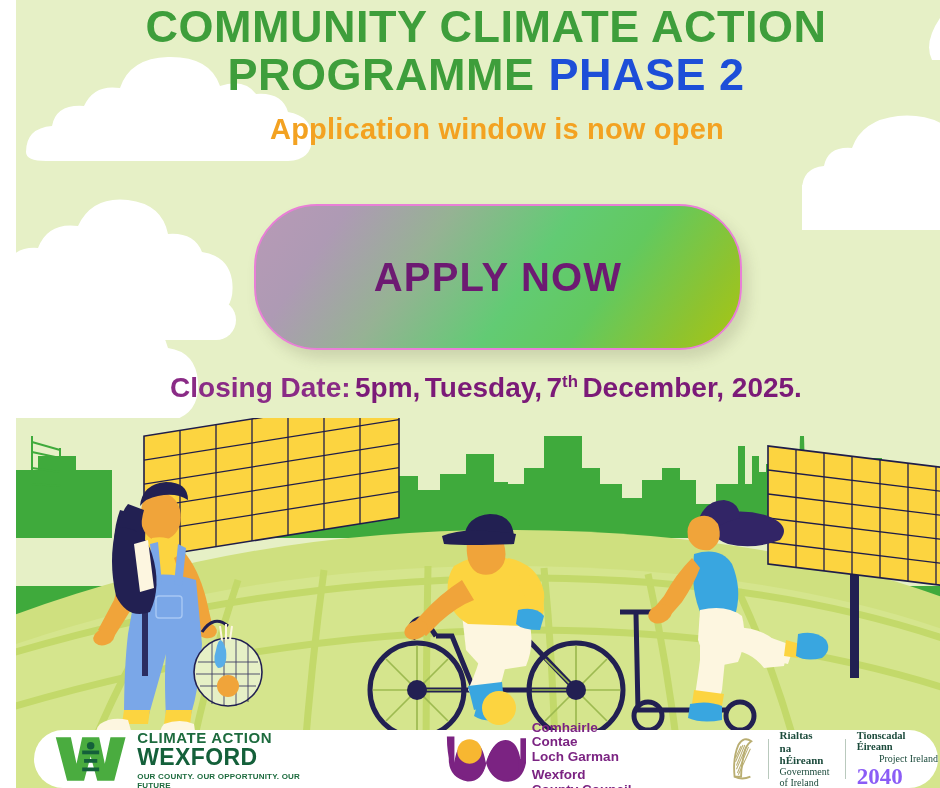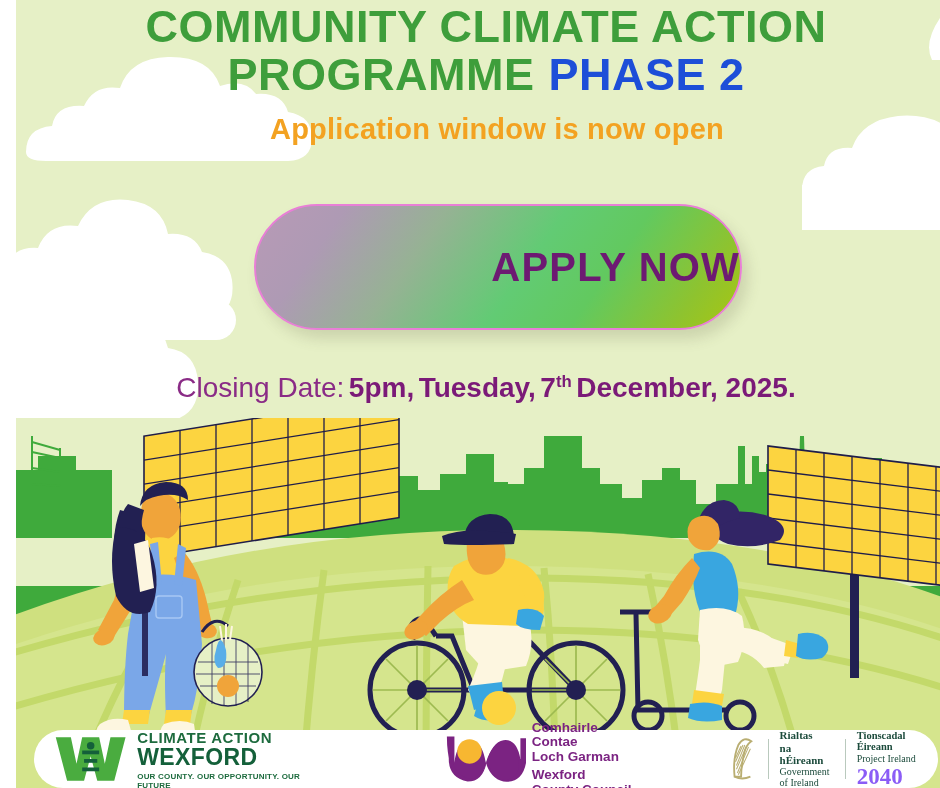--- a/index.html
+++ b/index.html
@@ -64,35 +64,35 @@
 
   
   .apply-wrap {
     position: absolute;
     left: 238px;
     top: 204px;
     z-index: 7;
   }
   .apply-btn {
     width: 488px;
-    height: 126px;
+    height: 146px;
     border-radius: 63px;
     background: linear-gradient(125deg,
         #b89ab6 0%,
         #ae9ab4 16%,
         #96b294 34%,
         #62cb74 55%,
         #62c95f 70%,
         #8ec32f 88%,
         #a9c611 100%);
     border: 2px solid #e87fd6;
     box-shadow: 6px 9px 14px rgba(90,90,60,0.18);
     display: flex;
     align-items: center;
-    justify-content: flex-end;
+    justify-content: center;
     cursor: pointer;
     box-sizing: border-box;
   }
   .apply-label {
     font-size: 40px;
     font-weight: 700;
     color: #6d1a72;
     letter-spacing: 1.2px;
   }
 
@@ -102,21 +102,21 @@
     left: 0;
     top: 372px;
     width: 940px;
     text-align: center;
     z-index: 6;
     white-space: nowrap;
   }
   .closing-label {
     font-size: 28px;
     color: #8a2b86;
-    font-weight: 400;
+    font-weight: 700;
   }
   .closing-value {
     font-size: 28px;
     color: #7b1a78;
     font-weight: 700;
   }
   .closing-value sup { font-size: 0.6em; }
 
   
   .scene {
@@ -173,21 +173,21 @@
     letter-spacing: 0.2px;
     margin-top: 3px;
   }
   .wcc-text { line-height: 1.08; margin-left: 6px; }
   .wcc-ga { font-size: 13.5px; font-weight: 700; color: #7b2382; font-style: normal; }
   .wcc-en { font-size: 13.5px; font-weight: 700; color: #7b2382; margin-top: 4px; }
   .gov-text { line-height: 1.12; }
   .gov-l1 { font-size: 11px; font-weight: 700; color: #1c4b3c; font-family: "Liberation Serif", serif; }
   .gov-l2 { font-size: 10px; color: #1c4b3c; font-family: "Liberation Serif", serif; }
   .p2040-l1 { font-size: 10.5px; font-weight: 700; color: #1c4b3c; font-family: "Liberation Serif", serif; }
-  .p2040-l2 { font-size: 10px; color: #1c4b3c; font-family: "Liberation Serif", serif; }
+  .p2040-l2 { font-size: 10px; color: #1c4b3c; font-family: "Liberation Serif", serif; text-align: right; }
   .p2040-big { font-size: 23px; font-weight: 700; color: #8b5cf6; font-family: "Liberation Serif", serif; line-height: 1; margin-top: 1px; }
   .divider-v { width: 1px; height: 40px; background: #b9c9bd; margin: 0 11px; }
 </style>
 </head>
 <body>
 
 <div class="poster">
 
   <div class="sky">
     <svg width="940" height="460" viewBox="0 0 940 460">

